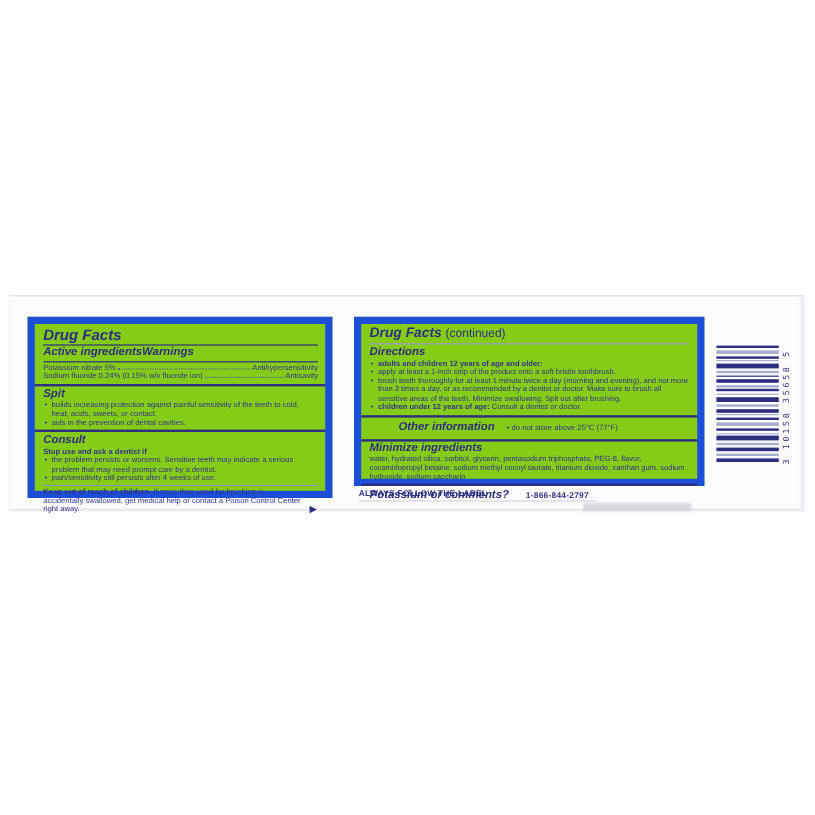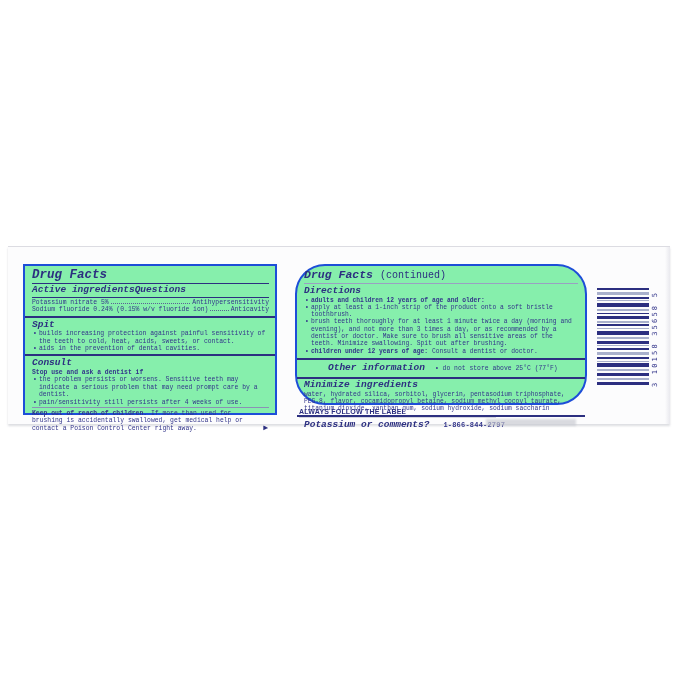--- a/index.html
+++ b/index.html
@@ -7,23 +7,23 @@
   *{box-sizing:border-box;}
   .stage{position:relative;width:679px;height:679px;background:#ffffff;}
   .package{position:absolute;left:8px;top:246px;width:662px;height:178px;background:#fcfcfd;
     border-top:1px solid #dcdce2;box-shadow:0 2px 2px rgba(180,182,190,.45);}
   .pkg-right-shade{position:absolute;right:0;top:0;width:5px;height:100%;
     background:linear-gradient(to right,rgba(255,255,255,0),#e9e9ee);}
   .pkg-bottom-shadow{position:absolute;left:478px;top:172px;width:90px;height:7px;
     background:#c7c9d0;opacity:.65;filter:blur(1px);}
 
   
-  .box{position:absolute;background:#86efac;border:2px solid #1d4ed8;color:#32348a;font-family:Liberation Mono, monospace;}
+  .box{position:absolute;background:#84cc16;border:6px solid #1d4ed8;color:#32348a;}
   .left-box{left:15px;top:17px;width:254px;height:151px;padding:2px 6px 2px 7px;}
-  .right-box{left:287px;top:17px;width:292px;height:141px;padding:0;border-radius:30px;}
+  .right-box{left:287px;top:17px;width:292px;height:141px;padding:0;}
 
   h1.df-title{margin:0;font-size:12.5px;line-height:14px;font-weight:bold;font-style:italic;color:#2c2f80;}
   .title-rule{border:0;border-top:1.5px solid #2c2f80;margin:1px 0 1px 0;}
   .title-rule.light{border-top:1px solid #9aa0c2;}
   h2.sec{margin:0;font-size:9.5px;line-height:10.5px;font-weight:bold;font-style:italic;color:#2c2f80;}
   .body-txt{font-size:6.4px;line-height:7.4px;color:#32348a;}
   .divider{border:0;border-top:2px solid #2c2f80;margin:2px -6px 2px -7px;}
   .thin-rule{border:0;border-top:1px solid #8b91b5;margin:1.5px 0;}
 
   
@@ -75,21 +75,21 @@
 <div class="stage">
   <div class="package">
 
     <div class="box left-box">
       <h1 class="df-title">Drug Facts</h1>
       <hr class="title-rule">
 
       <div>
         <div class="ai-header">
           <h2 class="sec">Active ingredients</h2>
-          <h2 class="sec">Questions</h2>
+          <h2 class="sec">Warnings</h2>
         </div>
         <hr class="ai-rule">
         <div class="ai-row">
           <span class="ai-name">Potassium nitrate 5%</span>
           <span class="leader"></span>
           <span class="ai-purpose">Antihypersensitivity</span>
         </div>
         <div class="ai-row">
           <span class="ai-name">Sodium fluoride 0.24% (0.15% w/v fluoride ion)</span>
           <span class="leader"></span>

